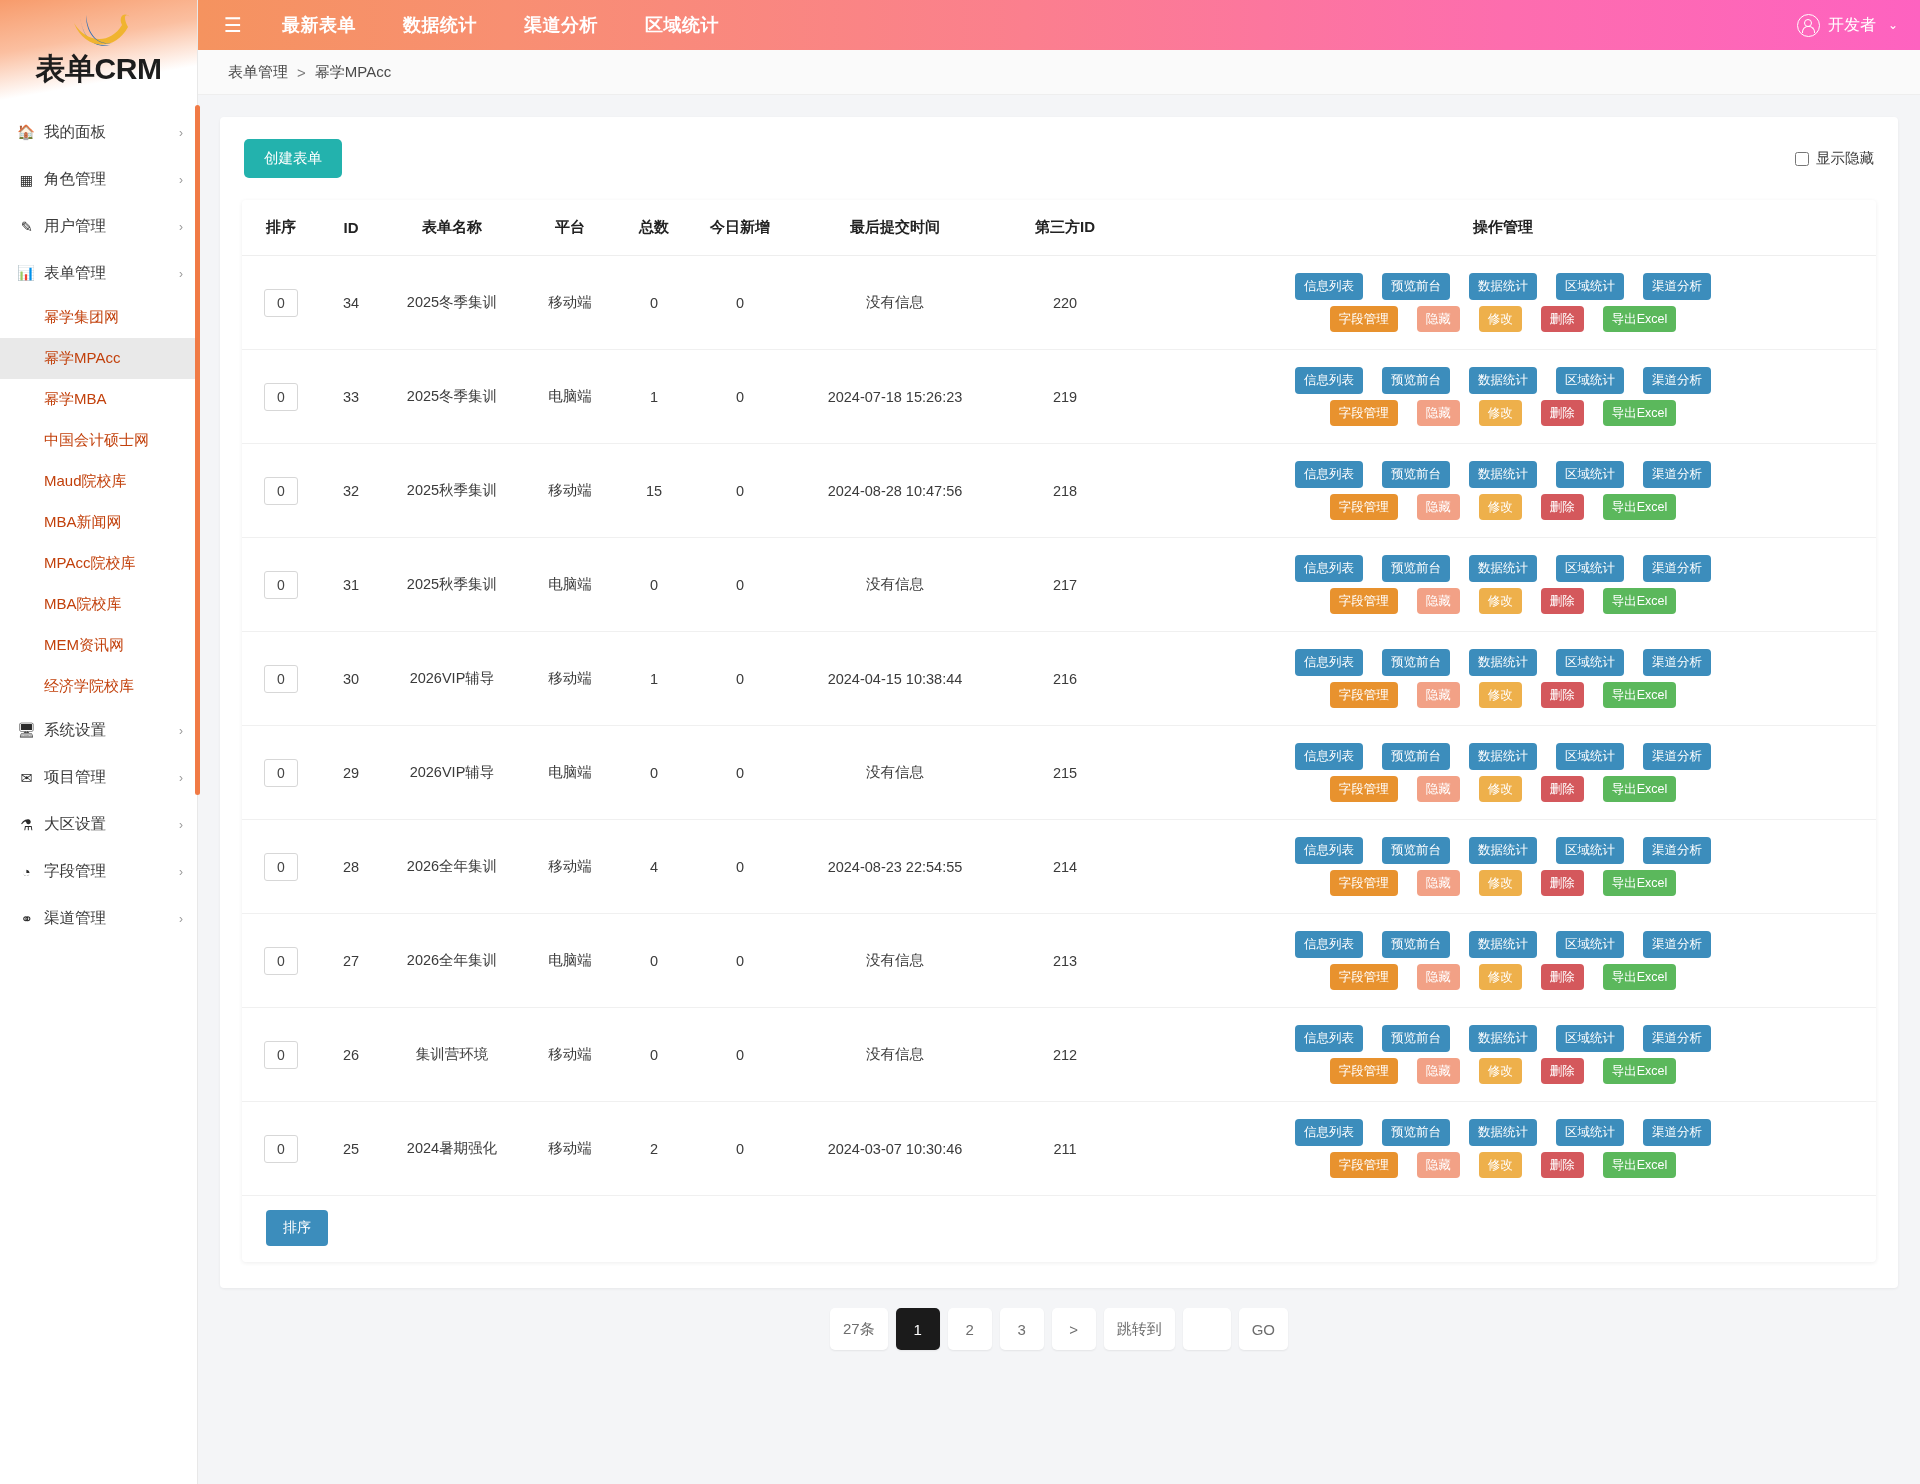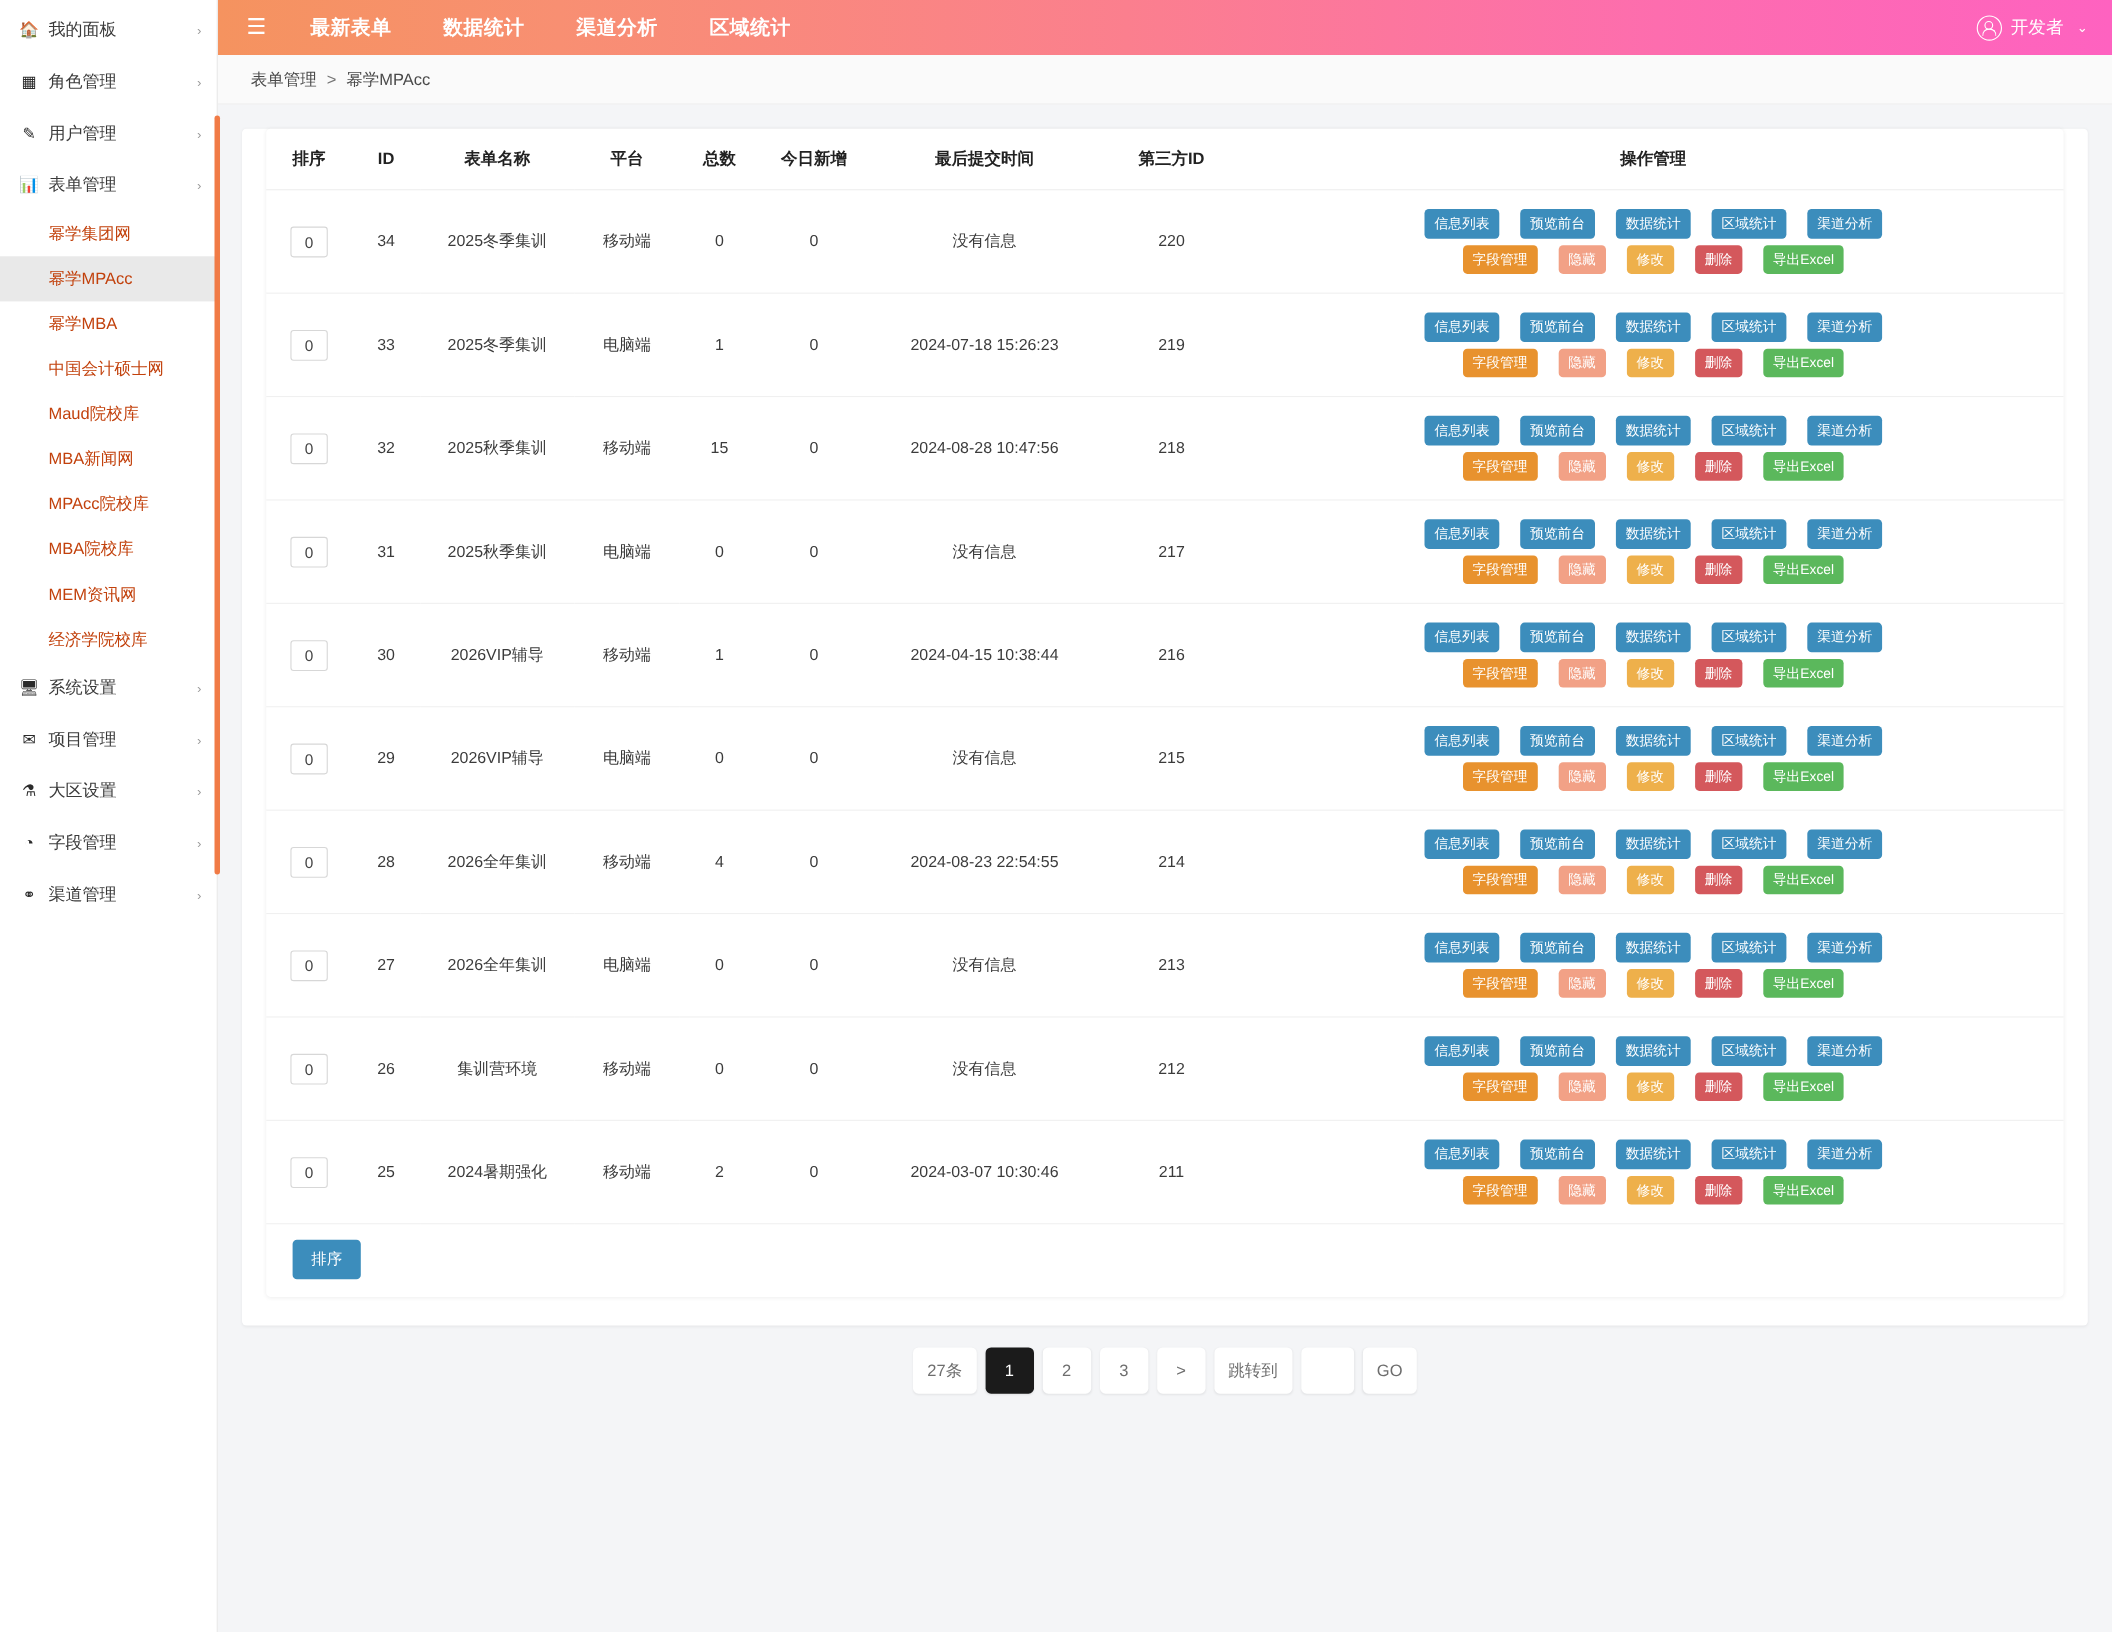--- a/index.html
+++ b/index.html
@@ -221,20 +221,30 @@
     font-size: 15.5px; color: #4d4d4d;
     background: #f4f5f7;
   }
 </style>
 </head>
 <body>
 
 <div class="app">
 
   <aside class="sidebar">
+    <div class="logo-wrap">
+      <div class="logo-inner">
+        <svg class="logo-mark" viewBox="0 0 70 46">
+          <path d="M14 2 C14 26, 26 38, 44 36 C30 40, 14 30, 14 2 Z" fill="#2f6fb5"></path>
+          <path d="M8 14 C18 40, 48 44, 62 18 C56 6, 60 4, 64 8 C58 2, 52 8, 56 16 C44 36, 20 34, 8 14 Z" fill="#f0b430"></path>
+          <path d="M20 6 C22 26, 32 36, 46 34 C34 37, 20 28, 20 6 Z" fill="#2f6fb5"></path>
+        </svg>
+        <div class="logo-text">表单CRM</div>
+      </div>
+    </div>
 
     <nav class="nav">
 
       <div class="nav-item">
         <span class="ico">🏠</span>
         <span class="label">我的面板</span>
         <span class="chev">›</span>
       </div>
       <div class="nav-item">
         <span class="ico">▦</span>
@@ -332,20 +342,27 @@
 
     <div class="breadcrumb">
       <span>表单管理</span>
       <span class="sep">&gt;</span>
       <span>幂学MPAcc</span>
     </div>
 
     <div class="content">
       <div class="panel">
 
+        <div class="panel-toolbar">
+          <button class="btn-create">创建表单</button>
+          <label class="toolbar-right">
+            <input type="checkbox" style="">
+            <span>显示隐藏</span>
+          </label>
+        </div>
 
         <div class="table-card">
           <table class="data">
             <thead>
               <tr>
                 <th class="col-sort">排序</th>
                 <th class="col-id">ID</th>
                 <th class="col-name">表单名称</th>
                 <th class="col-plat">平台</th>
                 <th class="col-total">总数</th>

